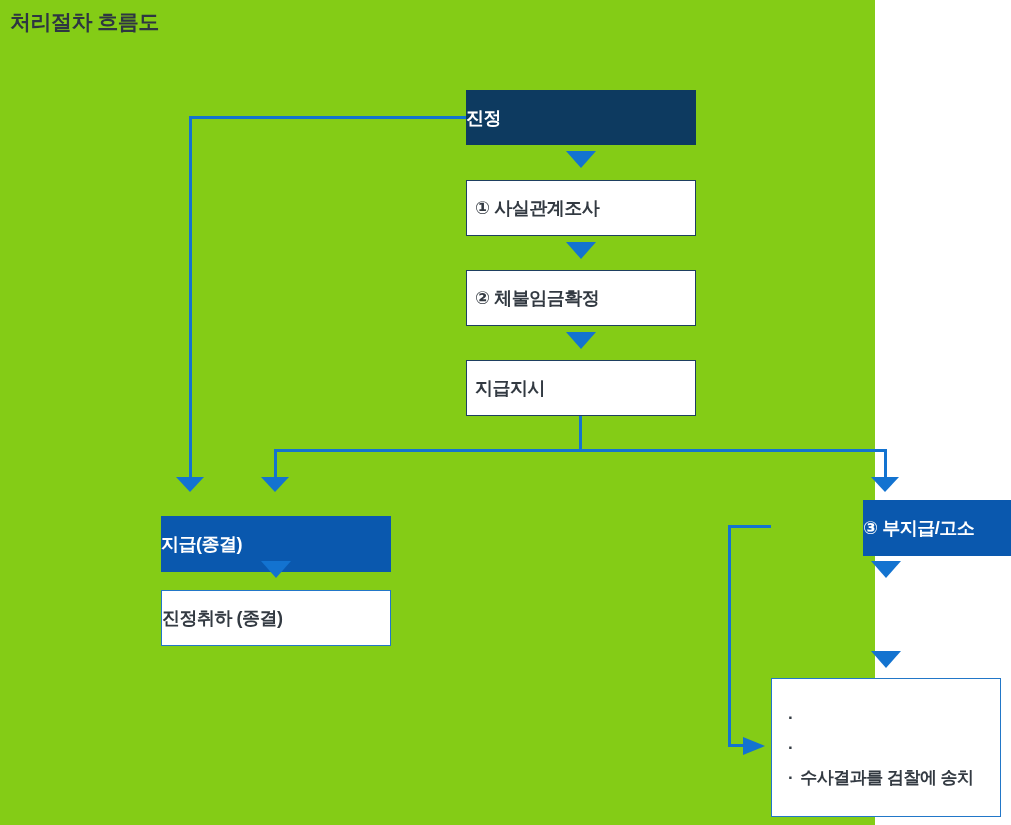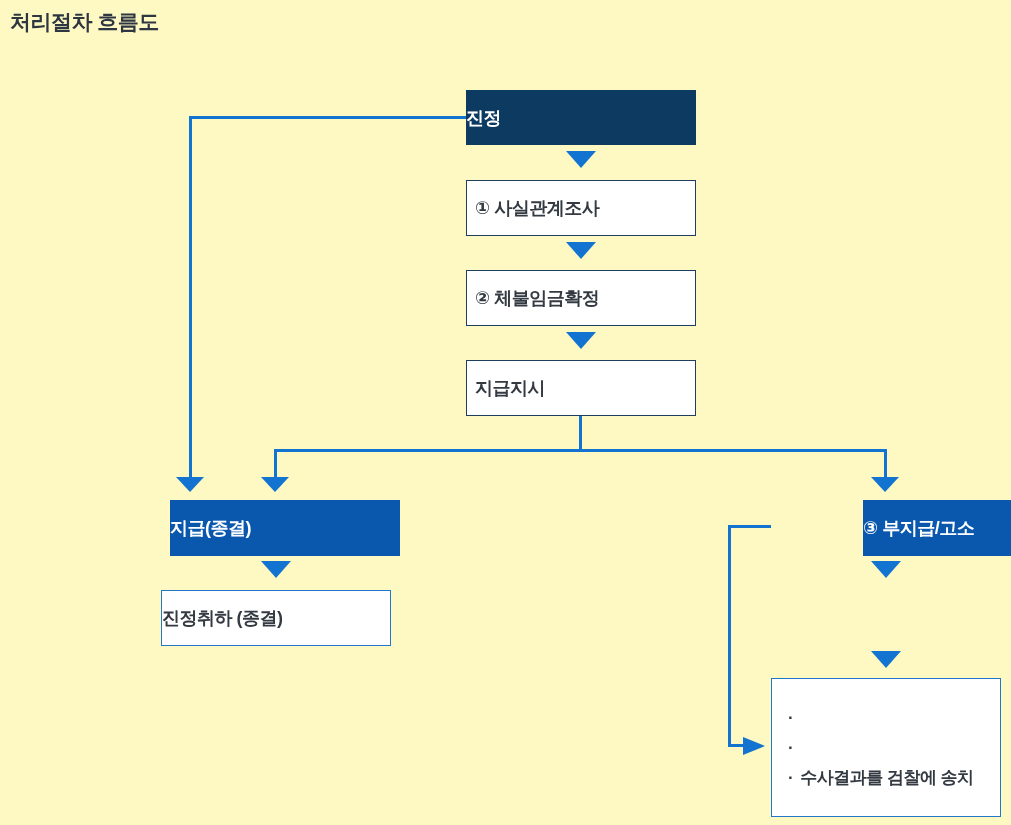--- a/index.html
+++ b/index.html
@@ -1,21 +1,21 @@
 <!DOCTYPE html>
 <html><head>
 <meta charset="utf-8">
 <style>
   * { margin: 0; padding: 0; box-sizing: border-box; }
   html, body { background: #ffffff; }
   body {
     font-family: "Liberation Sans", "DejaVu Sans", sans-serif;
     width: 1011px; height: 825px; position: relative; overflow: hidden;
   }
-  .canvas { position: absolute; left: 0; top: 0; width: 1011px; height: 825px; background: #fef9c3; }
+  .canvas { position: absolute; left: 0; top: 0; width: 875px; height: 825px; background: #84cc16; }
 
   .page-title {
     position: absolute; left: 10px; top: 8px;
     font-size: 21px; font-weight: bold; color: #2e3642; letter-spacing: -0.5px;
   }
 
   .box {
     position: absolute; width: 230px; height: 56px;
     display: flex; align-items: center; 
     font-size: 18px; font-weight: bold; letter-spacing: -0.5px; text-align: center;
@@ -86,21 +86,21 @@
     <span>지급지시</span>
   </div>
 
   <div class="line" style="left:579px; top:416px; width:3px; height:35px;"></div>
   <div class="line" style="left:274px; top:449px; width:613px; height:3px;"></div>
   <div class="line" style="left:274px; top:449px; width:3px; height:29px;"></div>
   <div class="head-down" style="left:261px; top:477px;"></div>
   <div class="line" style="left:884px; top:449px; width:3px; height:29px;"></div>
   <div class="head-down" style="left:871px; top:477px;"></div>
 
-  <div class="box fill-blue" style="left:161px; top:500px;margin-left:9px;">
+  <div class="box fill-blue" style="left:161px; top:516px;">
     <span>지급(종결)</span>
   </div>
   <div class="tri-down" style="left:261px; top:561px;"></div>
   <div class="box outline-blue" style="left:161px; top:590px;">
     <span>진정취하 (종결)</span>
   </div>
 
   <div class="box fill-blue" style="left:815px; top:500px;margin-left:48px;">
     <span>③ 부지급/고소</span>
   </div>

